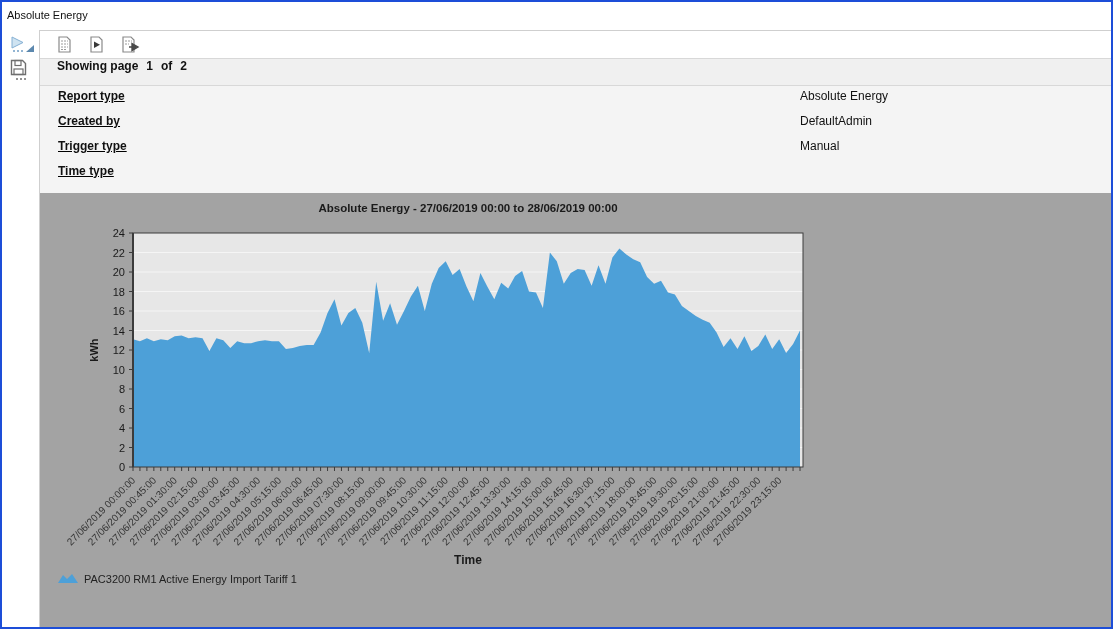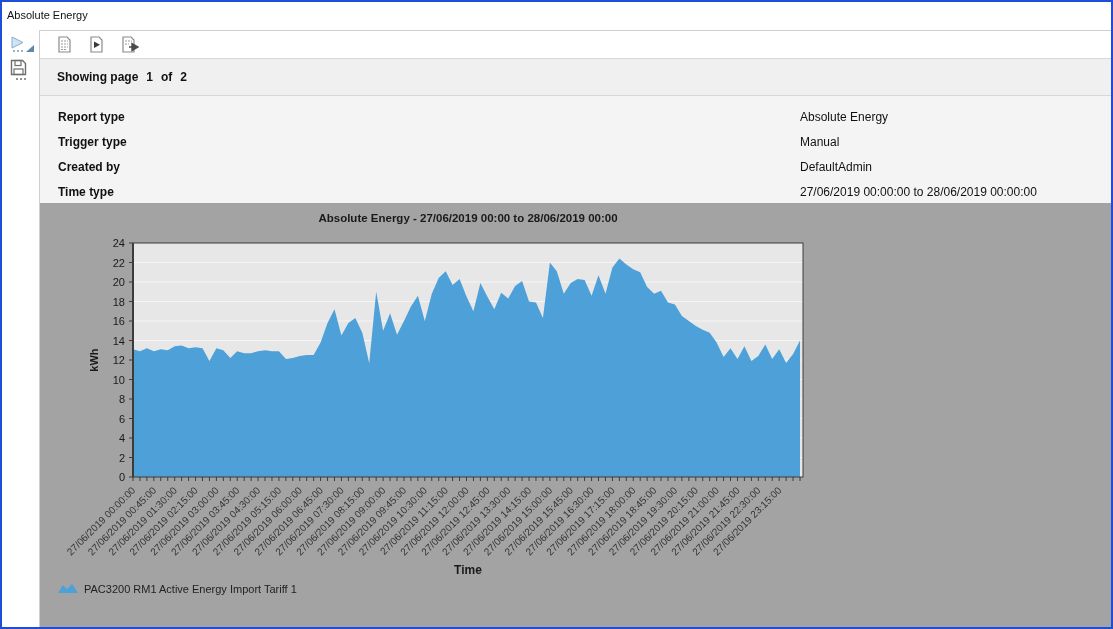--- a/index.html
+++ b/index.html
@@ -14,26 +14,26 @@
   .tool-btn { position:absolute; left:8px; background:none; border:none; cursor:pointer; padding:0; }
   .run-btn { top:6px; }
   .save-btn { top:29px; }
   .panel {
     flex:1; border-left:1px solid #cfcfcf; border-top:1px solid #cfcfcf;
     display:flex; flex-direction:column; background:#fff;
   }
   .toolbar { height:27px; display:flex; align-items:center; padding-left:15px; gap:13px; background:#fff; }
   .toolbar button { background:none; border:none; padding:1px; cursor:pointer; line-height:0; }
   .pagebar {
-    height:38px; background:#f0f0f0; border-top:1px solid #d8d8d8; border-bottom:1px solid #d8d8d8;
-    display:flex; align-items:center; gap:8px; padding-left:17px;
+    height:28px; background:#f0f0f0; border-top:1px solid #d8d8d8; border-bottom:1px solid #d8d8d8;
+    display:flex; align-items:flex-start; gap:8px; padding-left:17px;
     font-size:12px; font-weight:bold; color:#111;
   }
   .metadata { background:#f4f4f4; padding:3px 0 4px 0; }
-  .meta-row { height:25px; position:relative; display:flex; align-items:flex-end; }
+  .meta-row { height:25px; position:relative; display:flex; align-items:flex-start;text-decoration:underline; }
   .meta-label { font-size:12px; font-weight:bold; color:#111; padding-left:18px; }
   .meta-value { position:absolute; left:760px; font-size:12px; color:#111; }
   .chart-section { flex:1; background:#a3a3a3; }
   svg text { font-family:"Liberation Sans", sans-serif; }
 </style>
 </head>
 <body>
 
 <div class="window">
   <div class="titlebar">Absolute Energy</div>
@@ -95,30 +95,29 @@
         <span>of</span>
         <span>2</span>
       </div>
 
       <div class="metadata">
         <div class="meta-row">
           <span class="meta-label">Report type</span>
           <span class="meta-value">Absolute Energy</span>
         </div>
         <div class="meta-row">
+          <span class="meta-label">Created by</span>
+          <span class="meta-value">DefaultAdmin</span>
+        </div>
+        <div class="meta-row">
           <span class="meta-label">Trigger type</span>
           <span class="meta-value">Manual</span>
         </div>
         <div class="meta-row">
-          <span class="meta-label">Created by</span>
-          <span class="meta-value">DefaultAdmin</span>
-        </div>
-        <div class="meta-row">
           <span class="meta-label">Time type</span>
-          <span class="meta-value">27/06/2019 00:00:00 to 28/06/2019 00:00:00</span>
         </div>
       </div>
 
       <div class="chart-section"><svg width="1074" height="404">
             <text x="428" y="19" text-anchor="middle" font-size="11.5" font-weight="bold" fill="#1a1a1a">Absolute Energy - 27/06/2019 00:00 to 28/06/2019 00:00</text>
             <rect x="93" y="40" width="670" height="234" fill="#E7E7E7"></rect>
             <line x1="93" y1="254.5" x2="763" y2="254.5" stroke="#F5F5F5" stroke-width="1"></line>
             <line x1="93" y1="235" x2="763" y2="235" stroke="#F5F5F5" stroke-width="1"></line>
             <line x1="93" y1="215.5" x2="763" y2="215.5" stroke="#F5F5F5" stroke-width="1"></line>
             <line x1="93" y1="196" x2="763" y2="196" stroke="#F5F5F5" stroke-width="1"></line>

